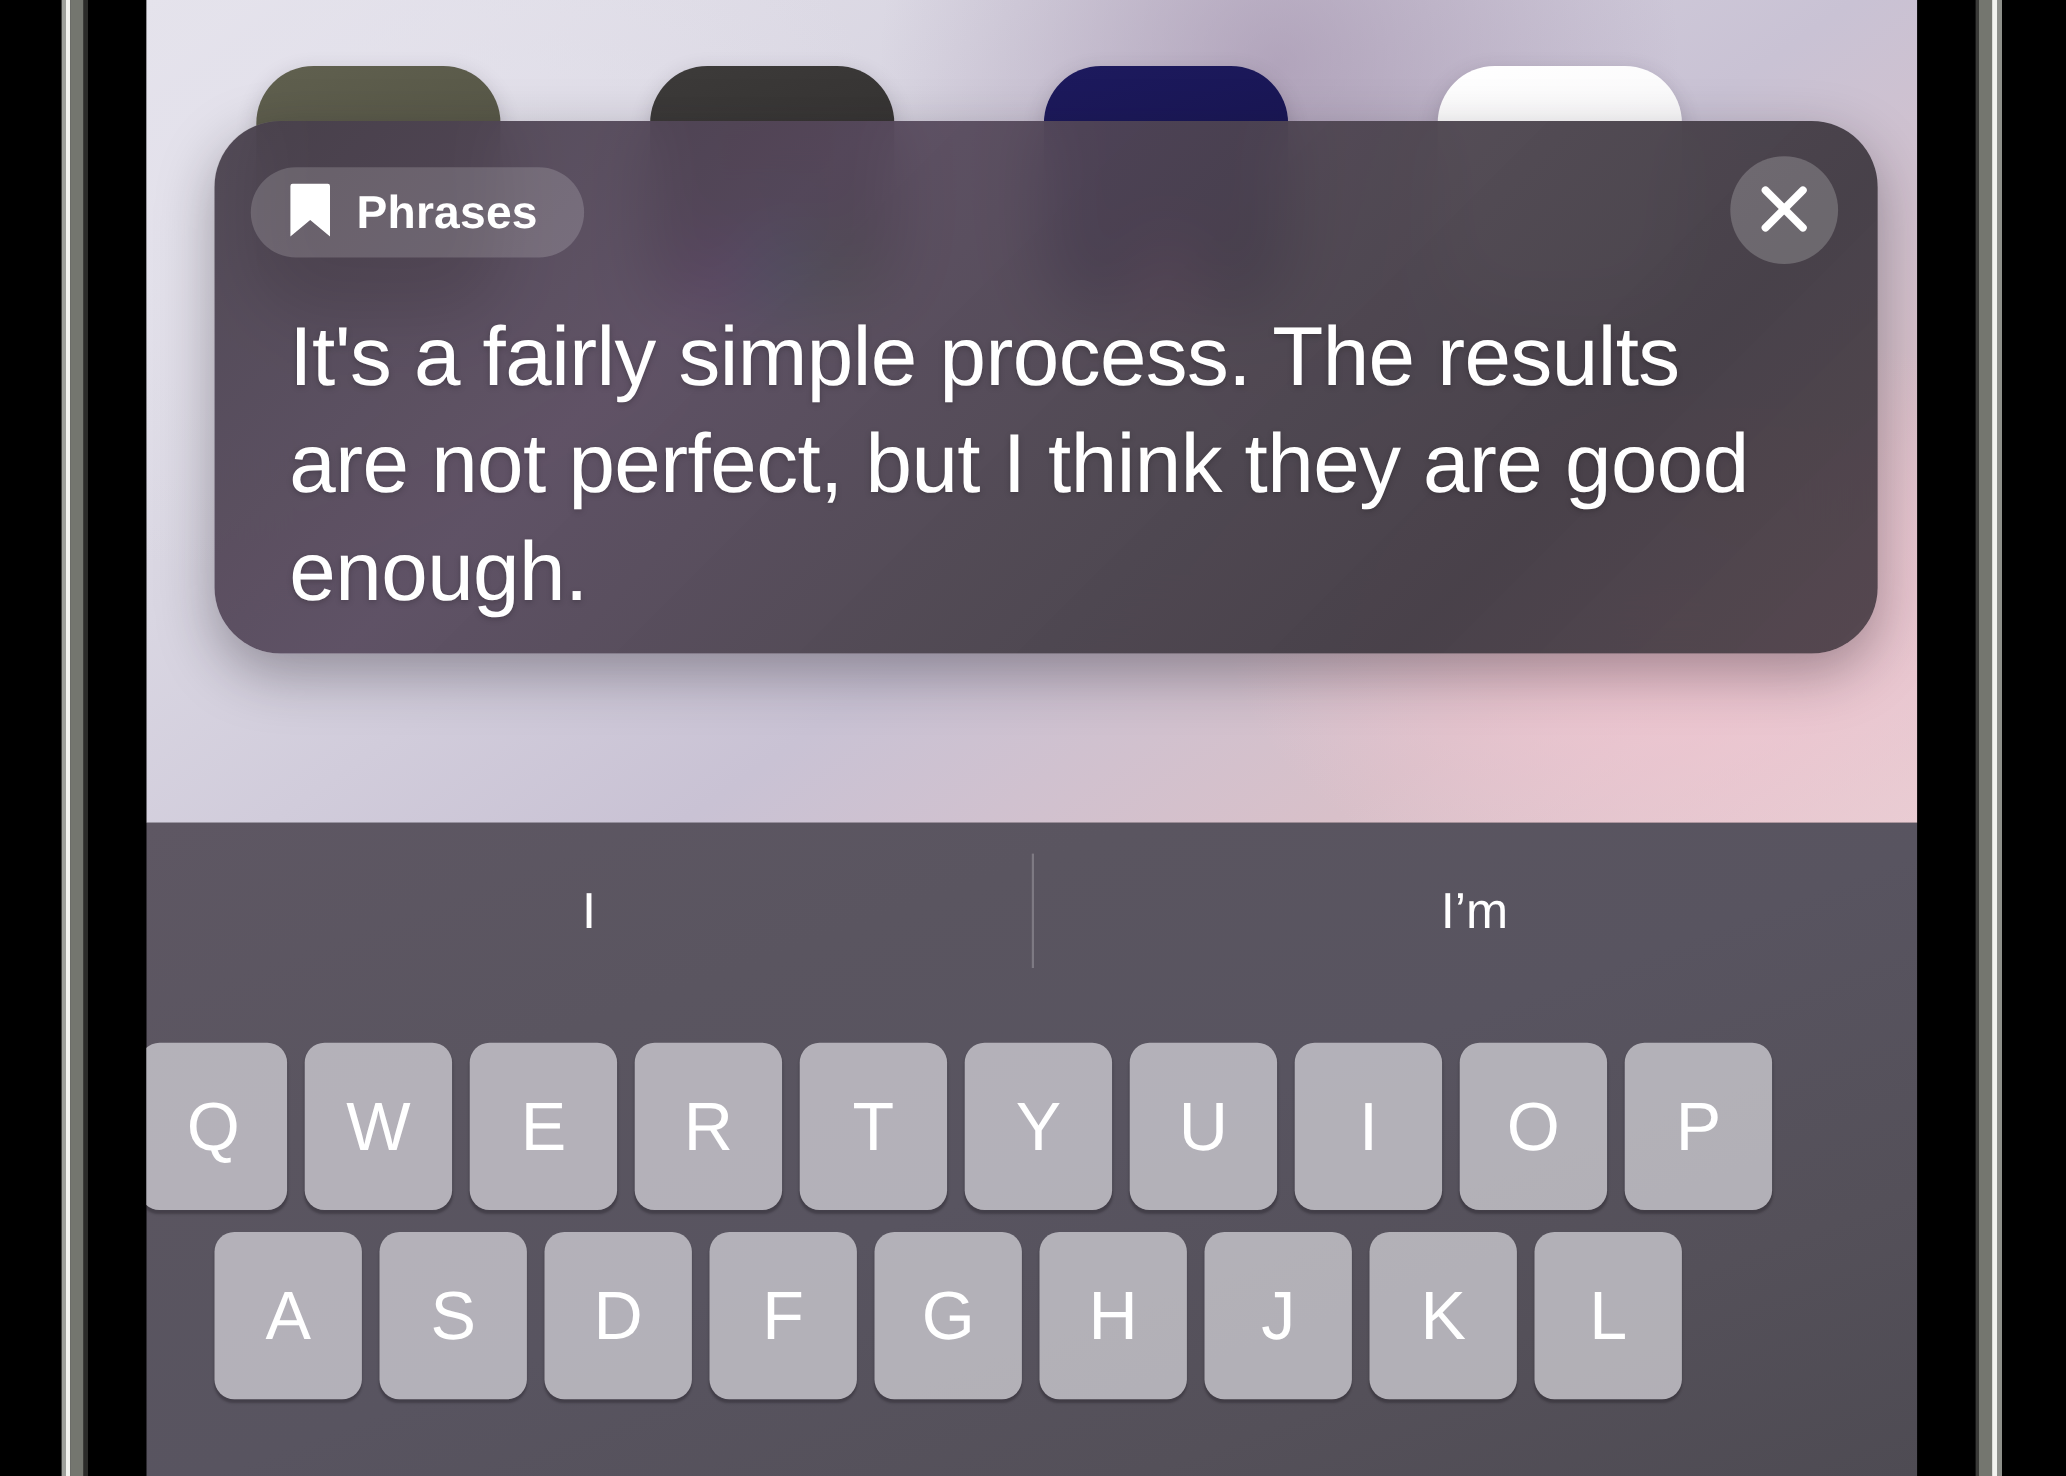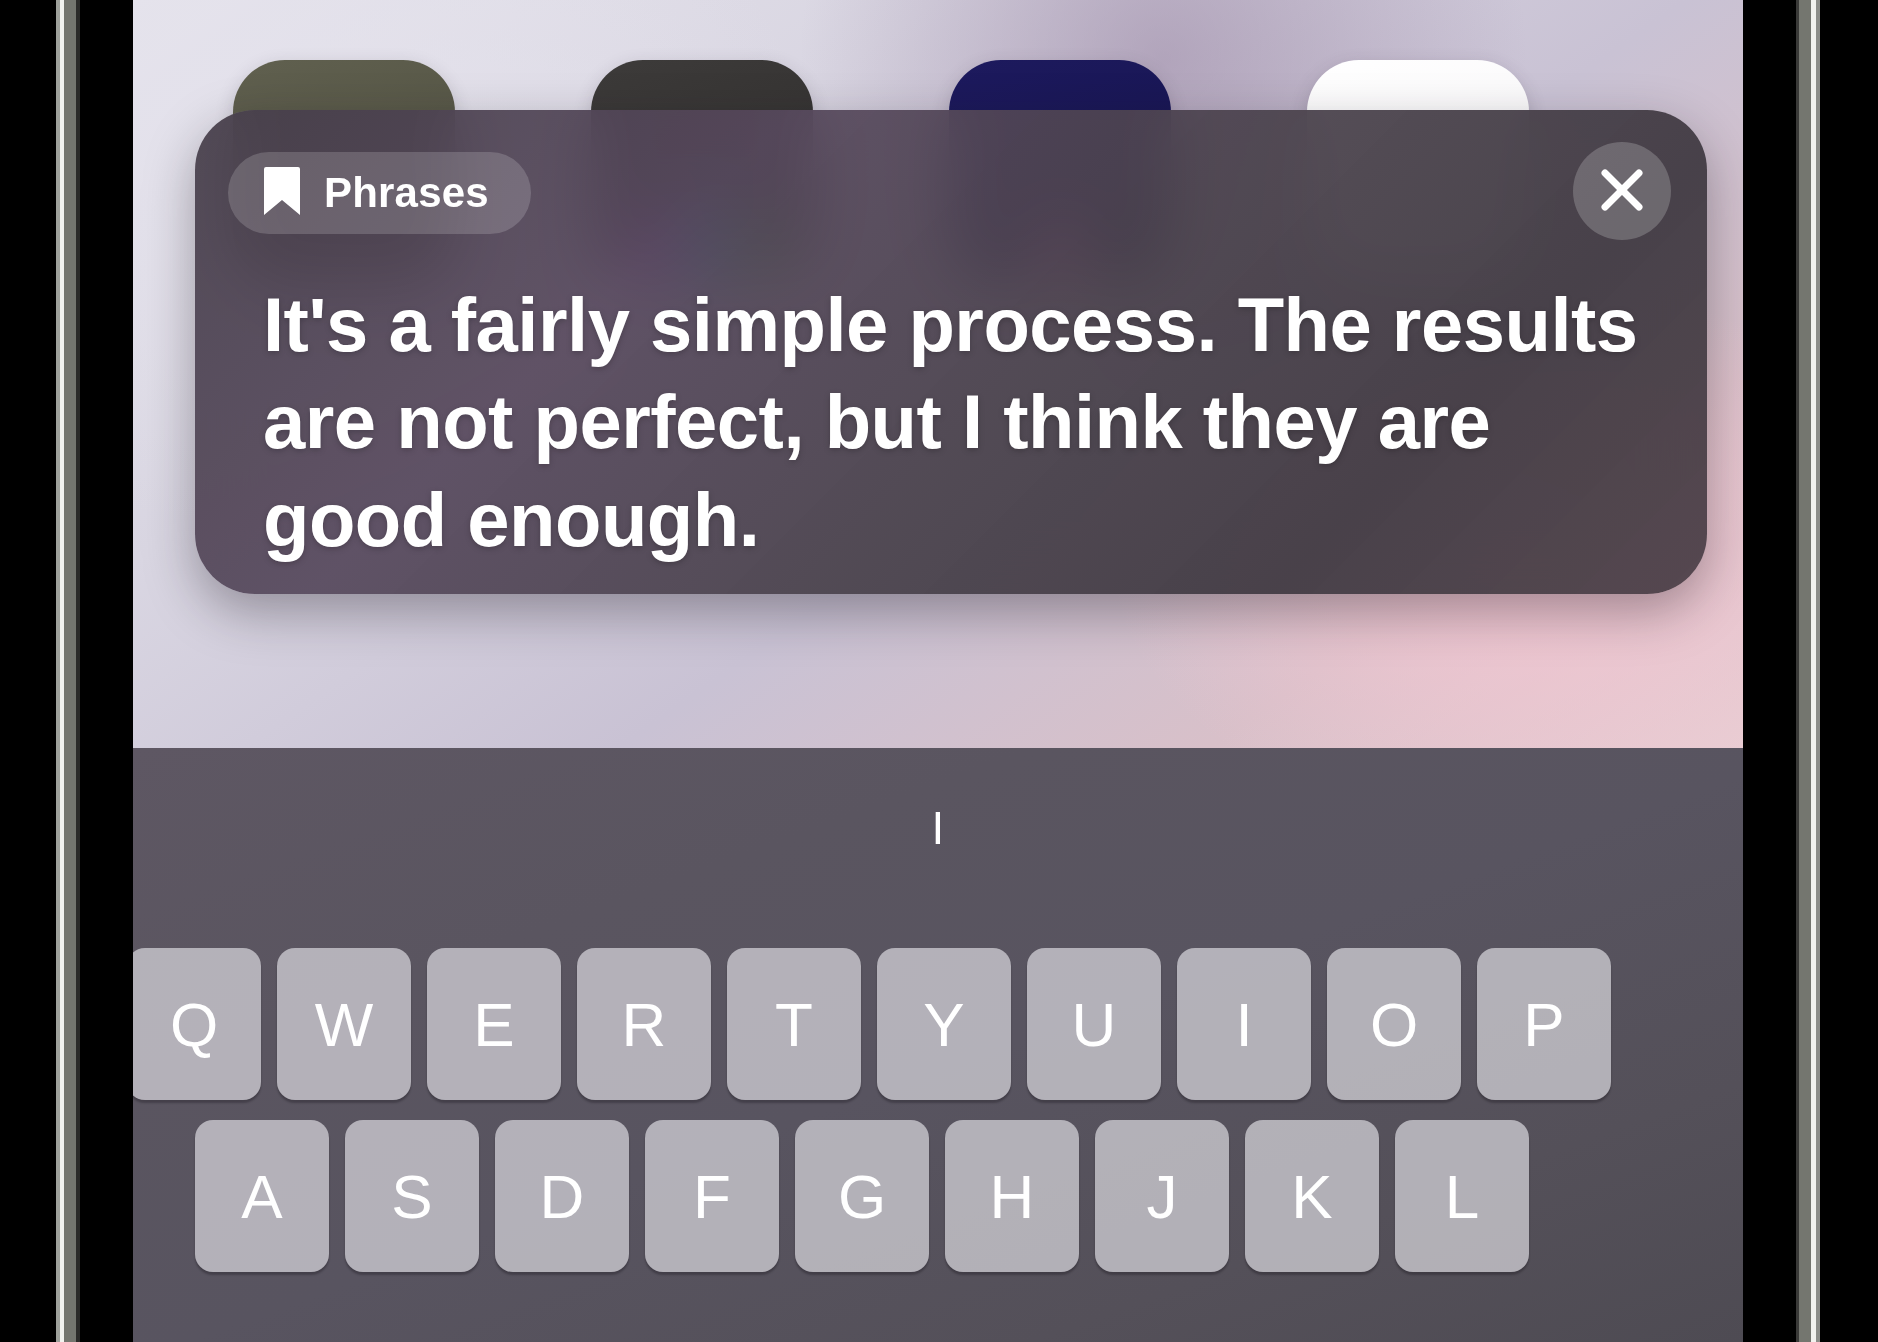--- a/index.html
+++ b/index.html
@@ -182,21 +182,21 @@
     cursor: pointer;
   }
 
   .phrase-text {
     position: absolute;
     left: 68px;
     top: 166px;
     width: 1390px;
     color: #ffffff;
     font-size: 76px;
-    font-weight: bold;
+    font-weight: normal;
     line-height: 1.28;
     letter-spacing: -0.5px;
     text-shadow: 0 2px 6px rgba(0,0,0,0.22);
   }
 
   
   .keyboard {
     position: absolute;
     left: 0;
     top: 748px;
@@ -346,20 +346,21 @@
       </div>
 
       <div class="phrase-text">It's a fairly simple process. The results are not perfect, but I think they are good enough.</div>
 
     </div>
 
     <div class="keyboard">
 
       <div class="suggestions">
         <div class="sug">I</div>
+        <div class="sug">I’m</div>
       </div>
 
       <div class="krow" id="krow0">
         <div class="key">Q</div>
         <div class="key">W</div>
         <div class="key">E</div>
         <div class="key">R</div>
         <div class="key">T</div>
         <div class="key">Y</div>
         <div class="key">U</div>

